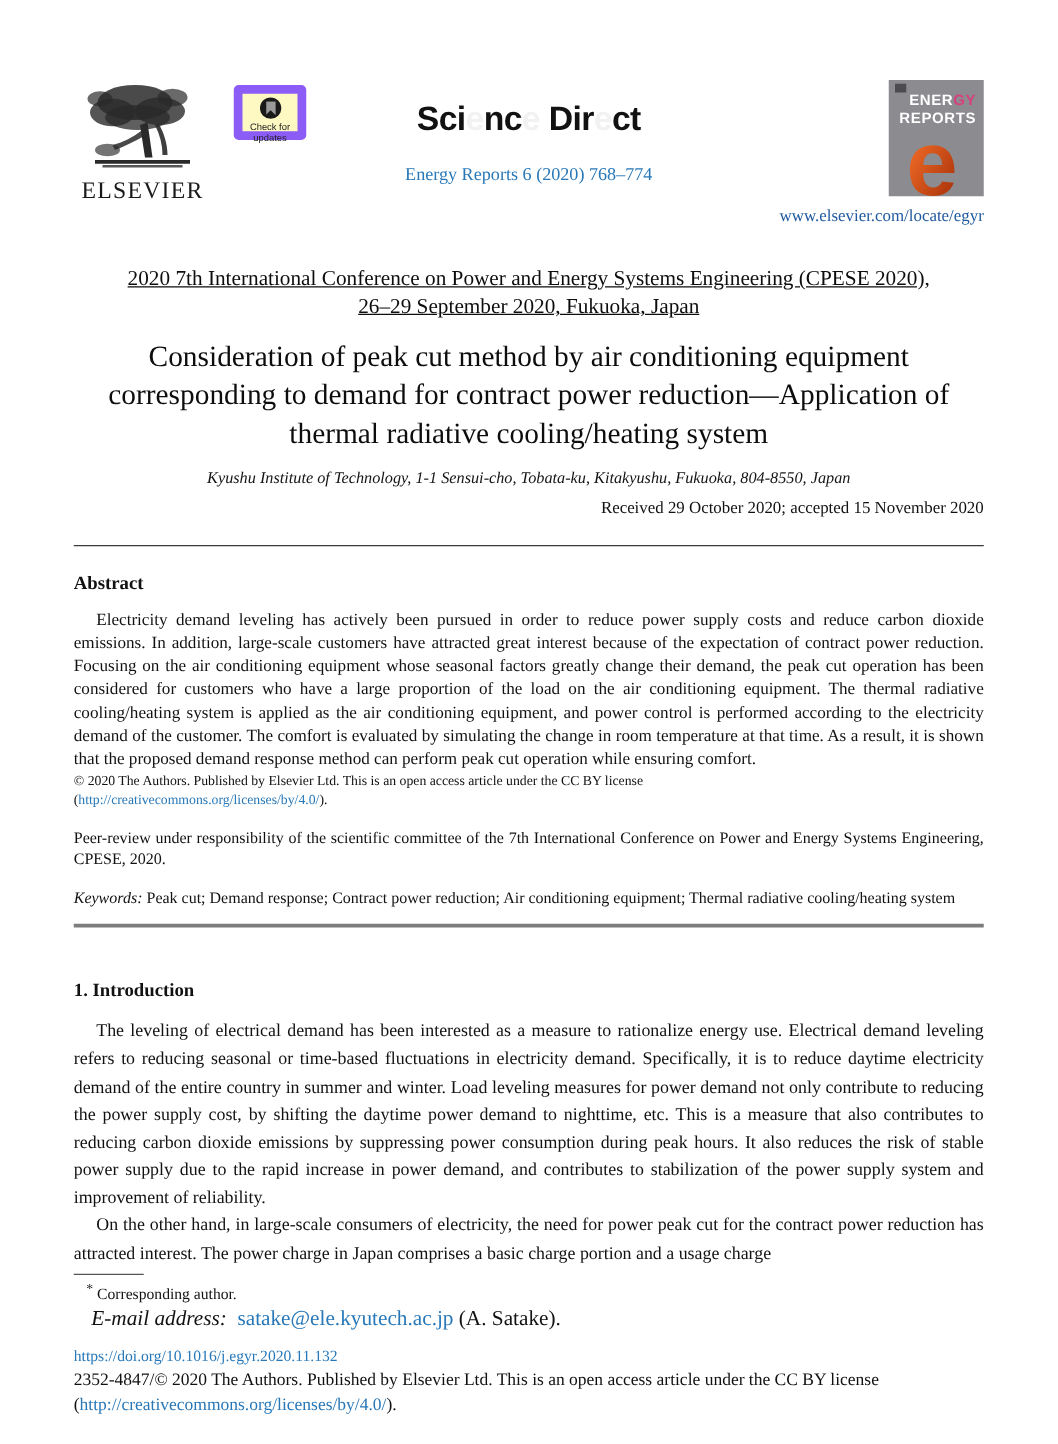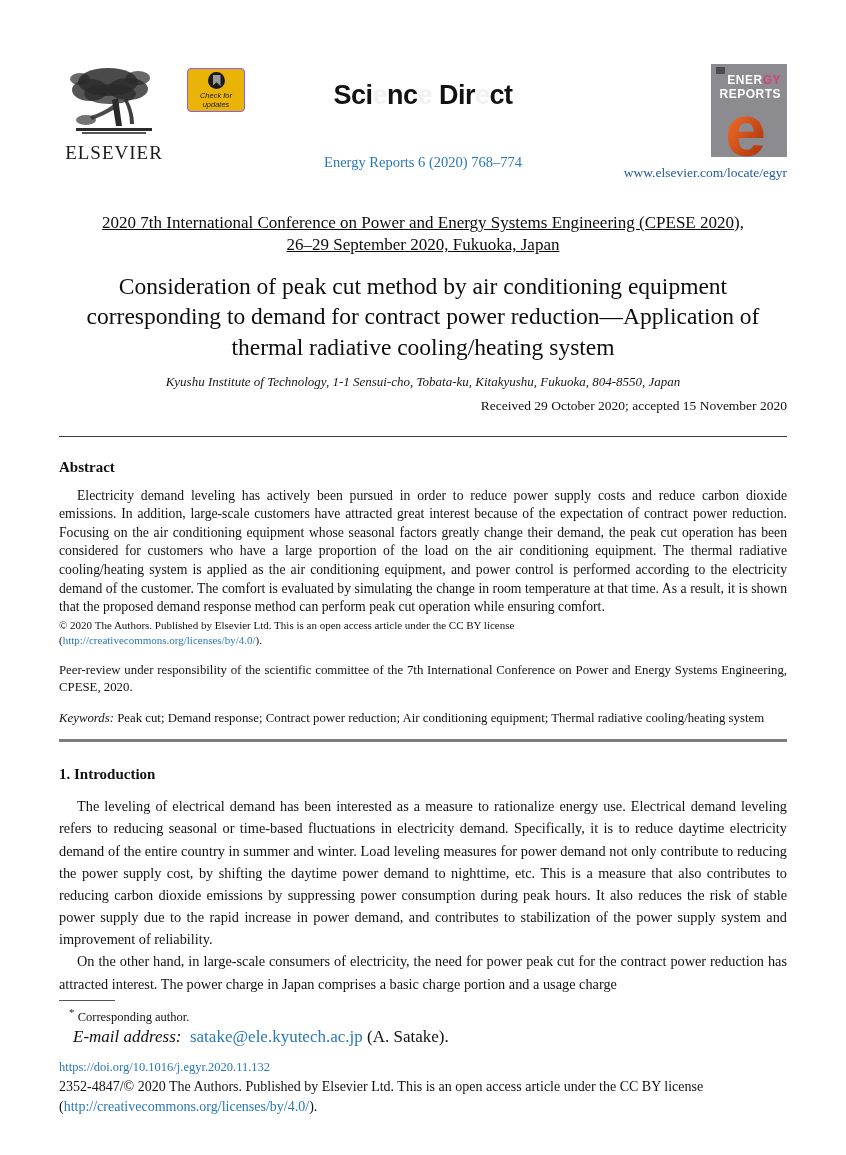--- a/index.html
+++ b/index.html
@@ -13,37 +13,37 @@
 
   
   .header { position:relative; height:122px; margin-top:64px; }
 
   .elsevier-block { position:absolute; left:0; top:2; width:110px; text-align:center; }
   .tree-svg { display:block; margin:0 auto; }
   .elsevier-word { font-family:"Liberation Serif", serif; font-size:19px; letter-spacing:1px; color:#1a1a1a; margin-top:2px; }
 
   .check-badge {
     position:absolute; left:128px; top:4px; width:58px; height:44px;
-    border:1px solid #8b5cf6; border-radius:4px; text-align:center; padding-top:3px;
-    cursor:pointer; background:#eab308;font-style:italic;
+    border:7px solid #8b5cf6; border-radius:4px; text-align:center; padding-top:3px;
+    cursor:pointer; background:#fef9c3;
   }
   .check-circle { width:17px; height:17px; border-radius:50%; background:#1a1a1a; margin:0 auto; position:relative; }
   .check-flag { position:absolute; left:5px; top:3px; width:8px; height:11px; background:#9a9a9a;
     clip-path:polygon(0 0, 100% 0, 100% 100%, 50% 65%, 0 100%); }
   .check-text { font-family:"Liberation Sans", sans-serif; font-size:7.5px; line-height:1.25; color:#222; margin-top:2px; }
 
   .sd-logo {
     position:absolute; left:50%; transform:translateX(-50%); top:16px;
     font-family:"Liberation Sans", sans-serif; font-weight:bold; font-size:27px;
     letter-spacing:-0.5px; color:#121212; white-space:nowrap;
   }
   .sd-logo .ghost { color:#f2f2f2; }
 
   .journal-link {
-    position:absolute; left:50%; transform:translateX(-50%); top:90px;
+    position:absolute; left:50%; transform:translateX(-50%); top:68px;
     font-size:14.5px; color:#2878b8; white-space:nowrap; cursor:pointer;
   }
 
   .cover { position:absolute; right:0; top:0; width:76px; height:93px; background:#8b8b90; overflow:hidden; }
   .cover-mark { position:absolute; left:5px; top:3px; width:9px; height:7px; background:#3c3c3f; opacity:.8; }
   .cover-title { position:absolute; right:6px; top:10px; text-align:right;
     font-family:"Liberation Sans", sans-serif; font-weight:bold; font-size:12px; line-height:1.15;
     color:#ffffff; letter-spacing:.5px; }
   .cover-title .pink { color:#d8407d; }
   .cover-e { position:absolute; left:14px; top:30px; font-family:"Liberation Sans", sans-serif;
@@ -69,21 +69,21 @@
   .abstract-body { font-size:13.7px; line-height:1.36; text-align:justify; margin-top:11px; text-indent:18px; }
   .abstract-copyright { font-size:11px; line-height:1.36; margin-top:1px; }
   .link { color:#2878b8; cursor:pointer; }
   .wrap-any { overflow-wrap:anywhere; }
   .peer-review-note { font-size:12.8px; line-height:1.35; text-align:justify; margin-top:14px; }
   .keywords { font-size:12.8px; margin-top:15px; }
   .keywords .kw-label { font-style:italic; }
   .kw-rule { margin-top:13px; }
 
   
-  .section-heading { font-weight:bold; font-size:15px; margin-top:24px; }
+  .section-heading { font-weight:bold; font-size:15px; margin-top:43px; }
   .body-para { font-size:14.3px; line-height:1.55; text-align:justify; text-indent:18px; }
   .body-para.first { margin-top:12px; }
 
   
   .footnote-rule { width:56px; border:none; border-top:1.5px solid #555; margin-top:5px; }
   .footnote { font-size:12.5px; line-height:1.38; margin-top:4px; }
   .footnote .sup-link { font-size:11px; vertical-align:super; color:#222; }
   .footnote-line2 { font-size:17px; margin-left:14px; margin-top:1px; }
   .em-label { font-style:italic; }
   .doi-line { font-size:12.5px; margin-top:13px; }

